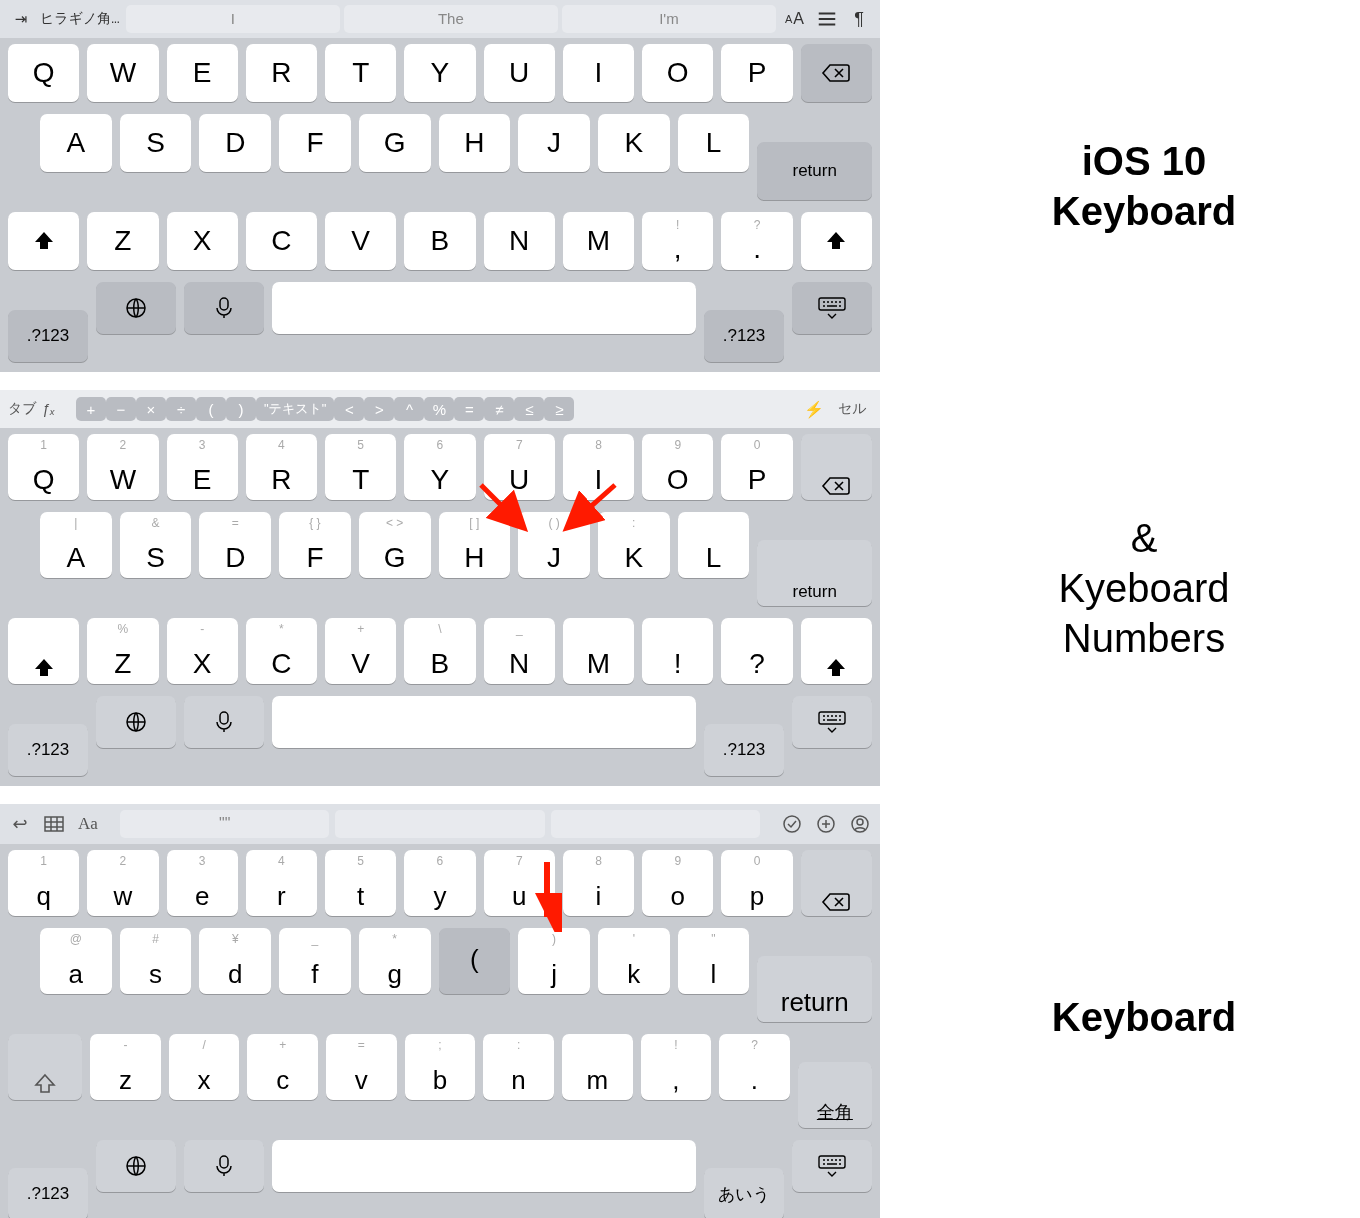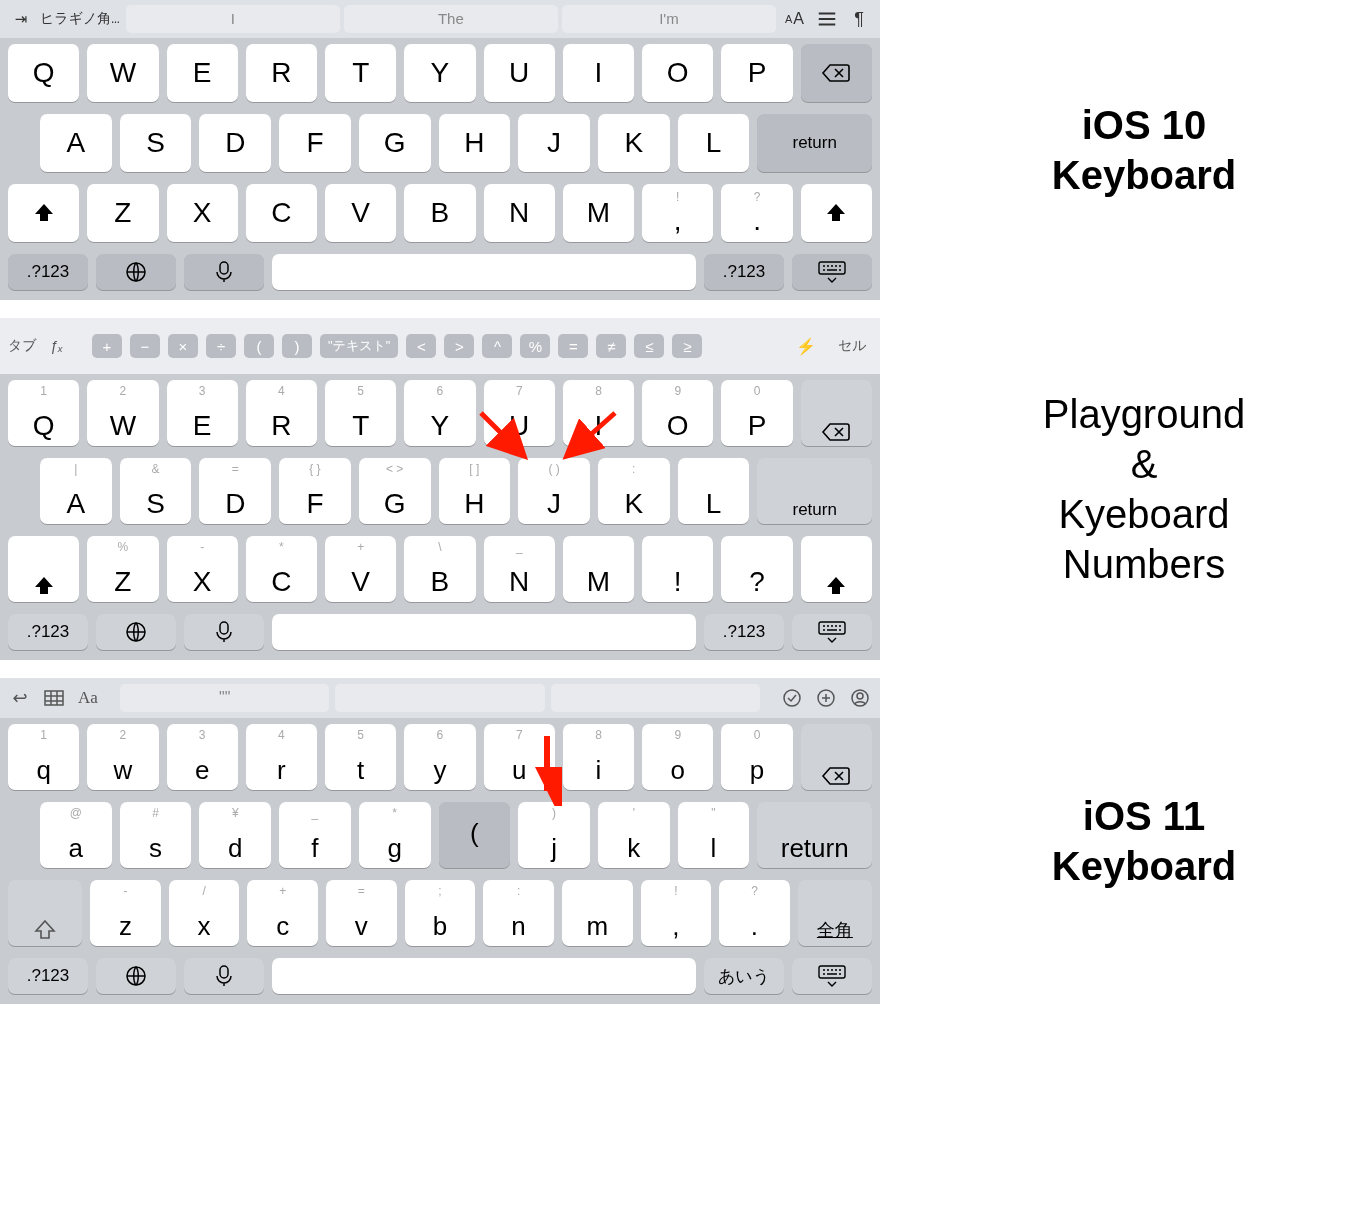--- a/index.html
+++ b/index.html
@@ -9,45 +9,45 @@
 .label-area{flex:1;text-align:center;font-weight:700;font-size:40px;line-height:1.25;margin-left:48px;}
 .label-area.thin{font-weight:400;}
 .kbd{background:#c8cbd0;padding:0 0 4px 0;}
 
 .toolbar{height:38px;display:flex;align-items:center;font-size:15px;color:#000;background:#dee1e6;padding:0 8px;gap:6px;}
 .tb-sugg{flex:1;display:flex;gap:4px;}
 .tb-sugg .sugg{flex:1;text-align:center;color:#888;background:#e8eaee;border-radius:5px;height:28px;line-height:28px;}
 .tb-right{display:flex;gap:6px;}
 .tb-icon{width:26px;height:26px;display:flex;align-items:center;justify-content:center;color:#333;}
 
-.swiftbar{height:56px;background:#ebedf0;display:flex;align-items:center;gap:8px;padding:0 8px;font-size:14px;}
+.swiftbar{height:38px;background:#ebedf0;display:flex;align-items:center;gap:0;padding:0 8px;font-size:14px;}
 .swiftbar .lbl{color:#555;font-size:14px;min-width:34px;}
 .swiftbar .chip{background:#b9bcc2;color:#fff;border-radius:5px;width:30px;height:24px;display:flex;align-items:center;justify-content:center;font-size:15px;}
 .swiftbar .chip.wide{width:auto;padding:0 8px;font-size:13px;}
 
 .bar11{height:40px;background:#dee1e6;display:flex;align-items:center;padding:0 8px;gap:10px;}
 .bar11 .ic{width:24px;height:24px;display:flex;align-items:center;justify-content:center;color:#555;font-size:18px;}
 .bar11 .suggwrap{flex:1;display:flex;gap:6px;margin:0 10px;}
 .bar11 .sugg{flex:1;height:28px;background:#e8eaee;border-radius:5px;display:flex;align-items:center;justify-content:center;color:#888;}
 .bar11 .icgroup{display:flex;gap:10px;}
 
 .row{display:flex;gap:8px;padding:6px 8px;}
 .key{background:#fff;border-radius:7px;box-shadow:0 1px 0 rgba(0,0,0,.25);height:58px;display:flex;flex-direction:column;align-items:center;justify-content:center;font-size:28px;color:#000;position:relative;}
 .key .sup{position:absolute;font-size:12px;color:#aaa;}
 .key.grey{background:#b9bcc2;color:#000;}
 .key.greylight{background:#cfd2d7;}
-.key.small{font-size:17px;}
+.key.small{font-size:17px;margin-top:28px;}
 
 .w1{flex:1;}
 .wret{flex:1.6;}
 .wshift2{flex:1.05;text-decoration:underline;}
 .wfn{flex:1;}
 .wspace{flex:5.3;}
 
-.lower .key{height:36px;}
+.lower .key{height:52px;}
 .tb-text{font-size:14px;color:#333;font-family:Liberation Mono, monospace;}
 
 .arrow{position:absolute;}
 .arrow svg{display:block;}
 
 .sep{height:18px;background:#fff;}
 
 .dual .key{height:62px;justify-content:flex-end;padding-bottom:4px;}
 .dual .key .sup{top:4px;left:0;right:0;text-align:center;}
 .dual.split .key .sup{top:4px;}
@@ -382,21 +382,20 @@
                 <marker id="ah2" markerWidth="8" markerHeight="8" refX="6" refY="4" orient="auto">
                   <path d="M0 0L8 4L0 8z" fill="#ff1a00"></path>
                 </marker>
               </defs>
               <line x1="55" y1="5" x2="10" y2="45" stroke="#ff1a00" stroke-width="5" marker-end="url(#ah2)"></line>
             </svg>
  </div>
 </div>
 </div>
 <div class="label-area thin">
- <div>Playground</div>
  <div>&amp;</div>
  <div>Kyeboard</div>
  <div>Numbers</div>
 </div>
 </div>
 
 <div class="sep"></div>
 
 <div class="block">
 <div class="kbd-area">
@@ -602,18 +601,17 @@
                 <marker id="ah3" markerWidth="8" markerHeight="8" refX="4" refY="6" orient="auto">
                   <path d="M0 0L8 4L0 8z" fill="#ff1a00"></path>
                 </marker>
               </defs>
               <line x1="15" y1="0" x2="15" y2="55" stroke="#ff1a00" stroke-width="6" marker-end="url(#ah3)"></line>
             </svg>
  </div>
 </div>
 </div>
 <div class="label-area">
- <div>iOS 11</div>
         <div>Keyboard</div>
 </div>
 </div>
 
 </div>
 
 </body></html>

